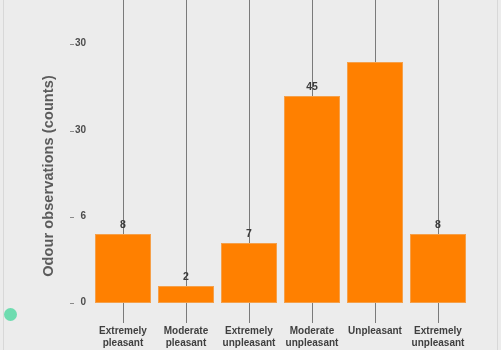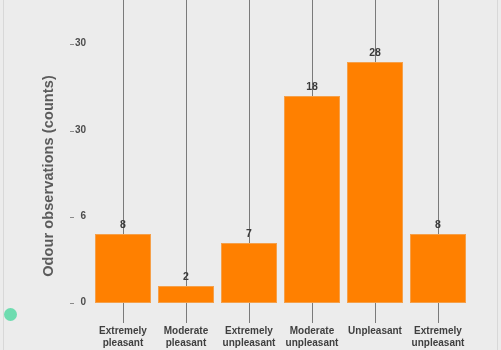--- a/index.html
+++ b/index.html
@@ -179,28 +179,27 @@
         </div>
         <div class="gridline" style="left: 160.5px;"></div>
         <div class="bar" title="Slightly unpleasant: 7" style="left: 133px; top: 242.66px; width: 56px; height: 60.34px; background: rgb(255, 128, 0); border-color: rgb(245, 160, 74);"></div>
         <div class="bar-value" style="left: 131px; width: 60px; top: 226.66px;">7</div>
         <div class="x-label" style="left: 122px; width: 78px; top: 325px;">
           <span>Extremely</span>
           <span>unpleasant</span>
         </div>
         <div class="gridline" style="left: 223.5px;"></div>
         <div class="bar" title="Moderate unpleasant: 24" style="left: 196px; top: 96.12px; width: 56px; height: 206.88px; background: rgb(255, 128, 0); border-color: rgb(245, 160, 74);"></div>
-        <div class="bar-value" style="left: 194px; width: 60px; top: 80.12px;">18</div>
+        <div class="bar-value" style="left: 194px; width: 60px; top: 80.12px;">45</div>
         <div class="x-label" style="left: 185px; width: 78px; top: 325px;">
           <span>Moderate</span>
           <span>unpleasant</span>
         </div>
         <div class="gridline" style="left: 286.5px;"></div>
         <div class="bar" title="Unpleasant: 28" style="left: 259px; top: 61.64px; width: 56px; height: 241.36px; background: rgb(255, 128, 0); border-color: rgb(245, 160, 74);"></div>
-        <div class="bar-value" style="left: 257px; width: 60px; top: 45.64px;">28</div>
         <div class="x-label" style="left: 248px; width: 78px; top: 325px;">
           <span>Unpleasant</span>
         </div>
         <div class="gridline" style="left: 349.5px;"></div>
         <div class="bar" title="Extremely unpleasant: 8" style="left: 322px; top: 234.04px; width: 56px; height: 68.96px; background: rgb(255, 128, 0); border-color: rgb(245, 160, 74);"></div>
         <div class="bar-value" style="left: 320px; width: 60px; top: 218.04px;">8</div>
         <div class="x-label" style="left: 311px; width: 78px; top: 325px;">
           <span>Extremely</span>
           <span>unpleasant</span>
         </div>

